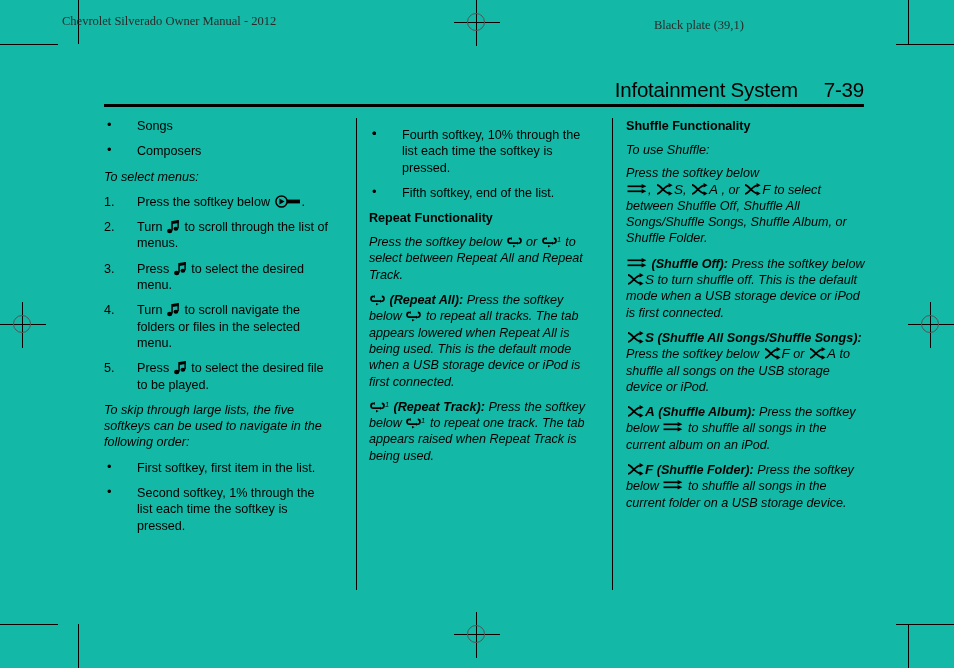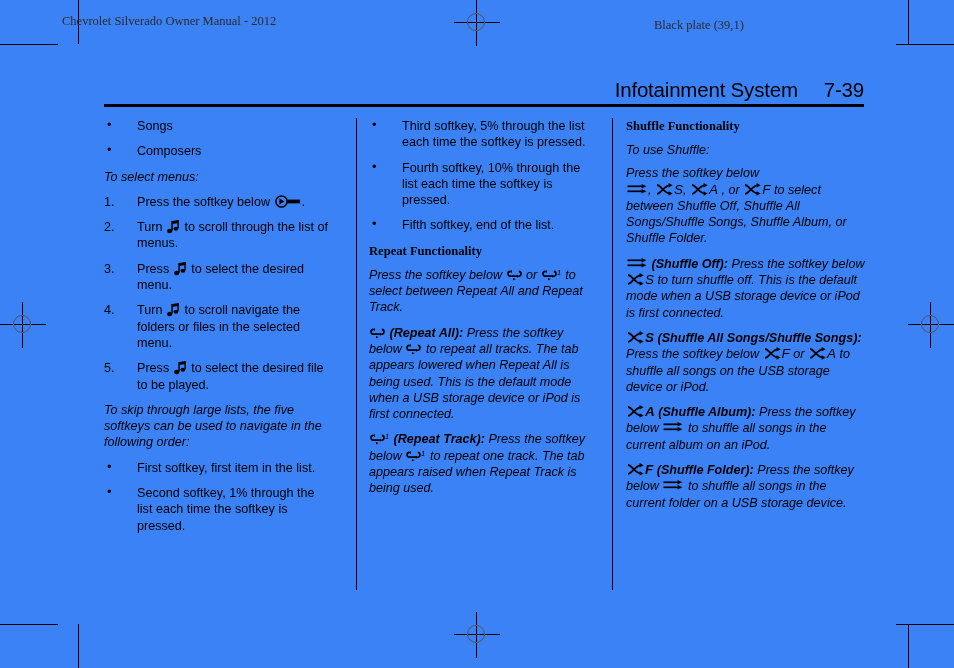--- a/index.html
+++ b/index.html
@@ -8,21 +8,21 @@
     background: #ffffff;
   }
   body {
     font-family: "Liberation Sans", sans-serif;
     color: #000000;
   }
   #page {
     position: relative;
     width: 954px;
     height: 668px;
-    background: #3b82f6;
+    background: #14b8a6;
     overflow: hidden;
   }
 
   
   .crop-v, .crop-h {
     position: absolute;
     background: #000;
   }
   .crop-v { width: 1px; }
   .crop-h { height: 1px; }
@@ -116,21 +116,20 @@
     margin: 0 0 9px 0;
     font-style: italic;
   }
   p.para.tight { margin-bottom: 7px; }
 
   h3.subhead {
     margin: 9px 0 8px 0;
     font-size: 12.6px;
     font-weight: bold;
     line-height: 16px;
-    font-family: Liberation Serif, serif;
   }
   h3.subhead.first { margin-top: 0; }
 
   ul.bullets, ol.steps {
     margin: 0 0 9px 0;
     padding: 0;
     list-style: none;
   }
   ul.bullets > li, ol.steps > li {
     position: relative;
@@ -352,21 +351,20 @@
         <span>Second softkey, 1% through the list each time the softkey is pressed.</span>
       </li>
     </ul>
   </div>
 
   <div class="col" id="col-2">
 
     <ul class="bullets">
       <li>
         <span class="bullet">•</span>
-        <span>Third softkey, 5% through the list each time the softkey is pressed.</span>
       </li>
       <li>
         <span class="bullet">•</span>
         <span>Fourth softkey, 10% through the list each time the softkey is pressed.</span>
       </li>
       <li>
         <span class="bullet">•</span>
         <span>Fifth softkey, end of the list.</span>
       </li>
     </ul>

